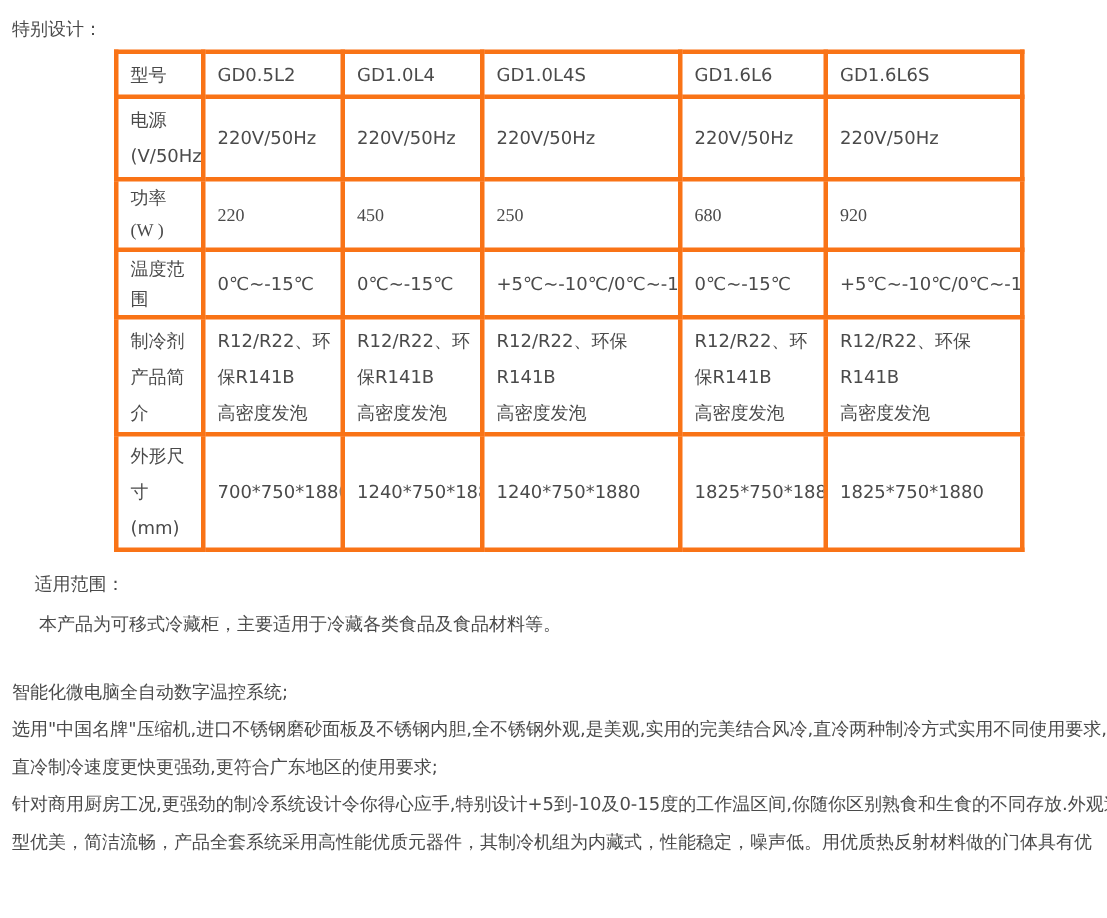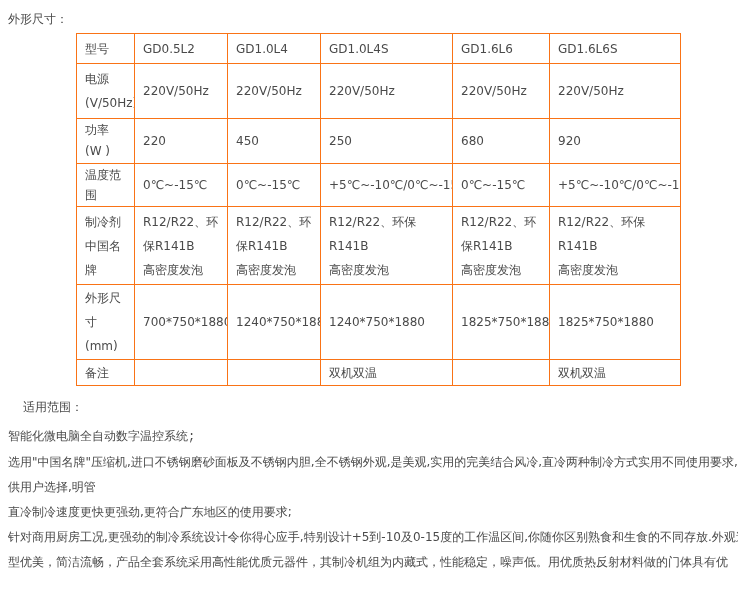--- a/index.html
+++ b/index.html
@@ -15,47 +15,47 @@
 
   .page-title { margin: 10px 0 0 8px; line-height: 18px; }
 
   table.spec {
     margin: 5px 0 0 76px;
     border-collapse: collapse;
     table-layout: fixed;
     width: 604px;
   }
   table.spec td {
-    border: 1px solid #f97316;
+    border: 3px solid #f97316;
     padding: 1px 5px 1px 8px;
     vertical-align: middle;
     line-height: 24px;
     overflow: hidden;
   }
   tr.rh-header { height: 30px; }
   tr.rh-power-supply { height: 55px; }
-  tr.rh-wattage { height: 45px; }
+  tr.rh-wattage { height: 45px; font-family: Liberation Serif, serif; }
   tr.rh-temp { height: 27px; }
   tr.rh-refrigerant { height: 78px; padding-left: 19px; }
   tr.rh-dims { height: 52px; margin-top: 36px; }
   tr.rh-notes { height: 26px; }
   tr.rh-temp td, tr.rh-notes td, tr.rh-header td { line-height: 20px; }
   tr.rh-wattage td { line-height: 21px; }
 
   .section-title { margin: 12px 0 0 23px; line-height: 18px; }
   .scope-body { margin: 9px 0 0 26px; line-height: 18px; white-space: nowrap; }
   .intro-line { margin: 0 0 0 8px; line-height: 25px; white-space: nowrap; }
-  .intro-line.first { margin-top: 9px; font-family: Liberation Mono, monospace; }
+  .intro-line.first { margin-top: 24px; }
 </style>
 </head>
 <body>
 
 <div class="page">
 
-  <div class="page-title">外形尺寸：</div>
+  <div class="page-title">特别设计：</div>
 
   <table class="spec">
     <colgroup>
       <col style="width:58px">
         <col style="width:93px">
         <col style="width:93px">
       <col style="width:132px">
         <col style="width:97px">
         <col style="width:131px">
     </colgroup>
@@ -94,21 +94,21 @@
       <td>温度范围</td>
       <td>0℃~-15℃</td>
       <td>0℃~-15℃</td>
       <td>+5℃~-10℃/0℃~-15℃</td>
       <td>0℃~-15℃</td>
       <td>+5℃~-10℃/0℃~-15℃</td>
     </tr>
     <tr class="rh-refrigerant">
       <td>
         <div>制冷剂</div>
-        <div>中国名牌</div>
+        <div>产品简介</div>
       </td>
       <td>
         <div>R12/R22、环保R141B</div>
         <div>高密度发泡</div>
       </td>
       <td>
         <div>R12/R22、环保R141B</div>
         <div>高密度发泡</div>
       </td>
       <td>
@@ -128,33 +128,25 @@
       <td>
         <div>外形尺寸</div>
         <div>(mm)</div>
       </td>
       <td>700*750*1880</td>
       <td>1240*750*1880</td>
       <td>1240*750*1880</td>
       <td>1825*750*1880</td>
       <td>1825*750*1880</td>
     </tr>
-    <tr class="rh-notes">
-      <td>备注</td>
-      <td></td>
-      <td></td>
-      <td>双机双温</td>
-      <td></td>
-      <td>双机双温</td>
-    </tr>
   </tbody>
     </table>
 
   <div class="section-title">适用范围：</div>
+  <div class="scope-body">本产品为可移式冷藏柜，主要适用于冷藏各类食品及食品材料等。</div>
 
   <div class="intro-line first">智能化微电脑全自动数字温控系统;</div>
   <div class="intro-line">选用"中国名牌"压缩机,进口不锈钢磨砂面板及不锈钢内胆,全不锈钢外观,是美观,实用的完美结合风冷,直冷两种制冷方式实用不同使用要求,</div>
-  <div class="intro-line">供用户选择,明管</div>
   <div class="intro-line">直冷制冷速度更快更强劲,更符合广东地区的使用要求;</div>
   <div class="intro-line">针对商用厨房工况,更强劲的制冷系统设计令你得心应手,特别设计+5到-10及0-15度的工作温区间,你随你区别熟食和生食的不同存放.外观造</div>
   <div class="intro-line">型优美，简洁流畅，产品全套系统采用高性能优质元器件，其制冷机组为内藏式，性能稳定，噪声低。用优质热反射材料做的门体具有优</div>
 
 </div>
 
 </body></html>

